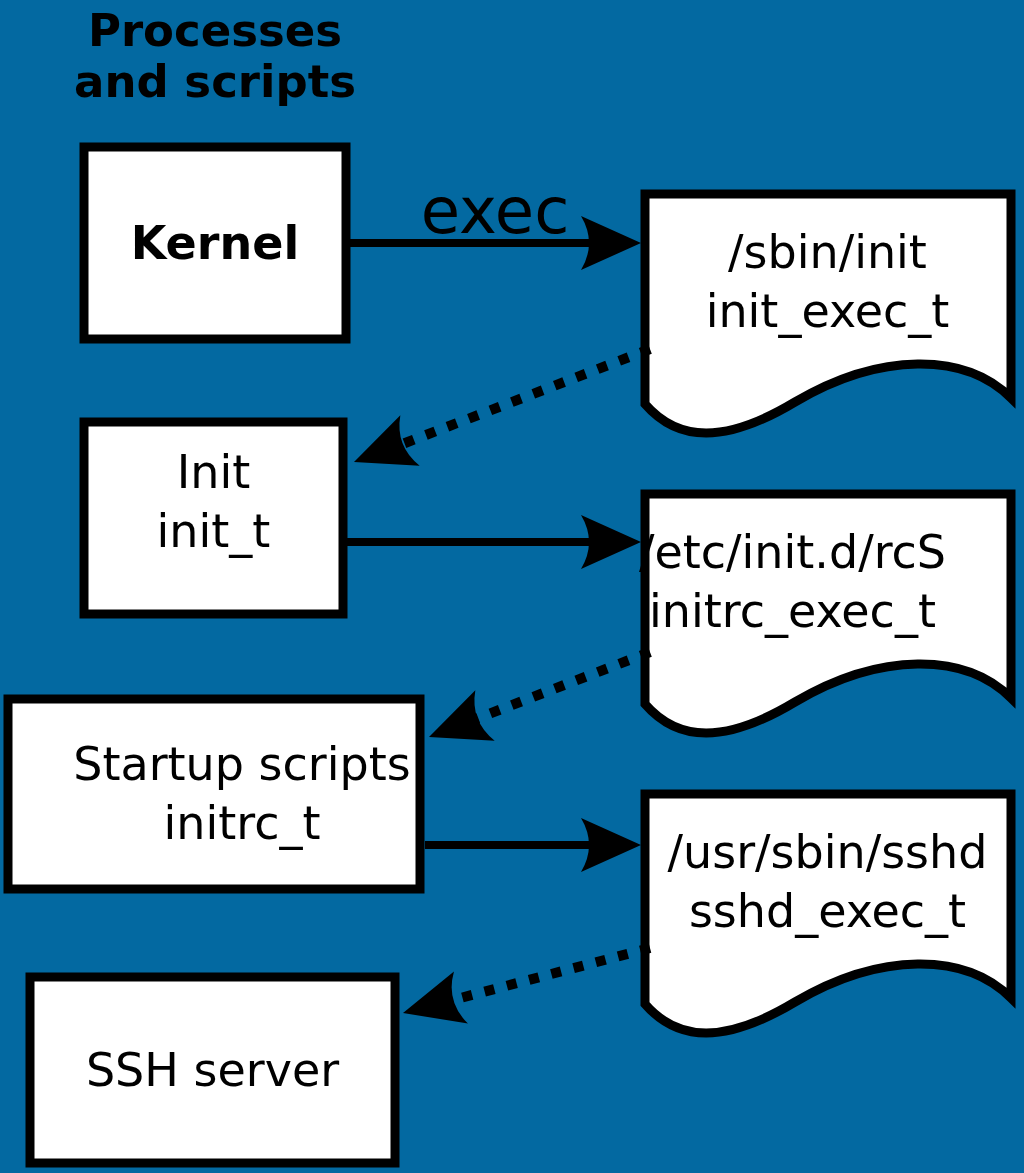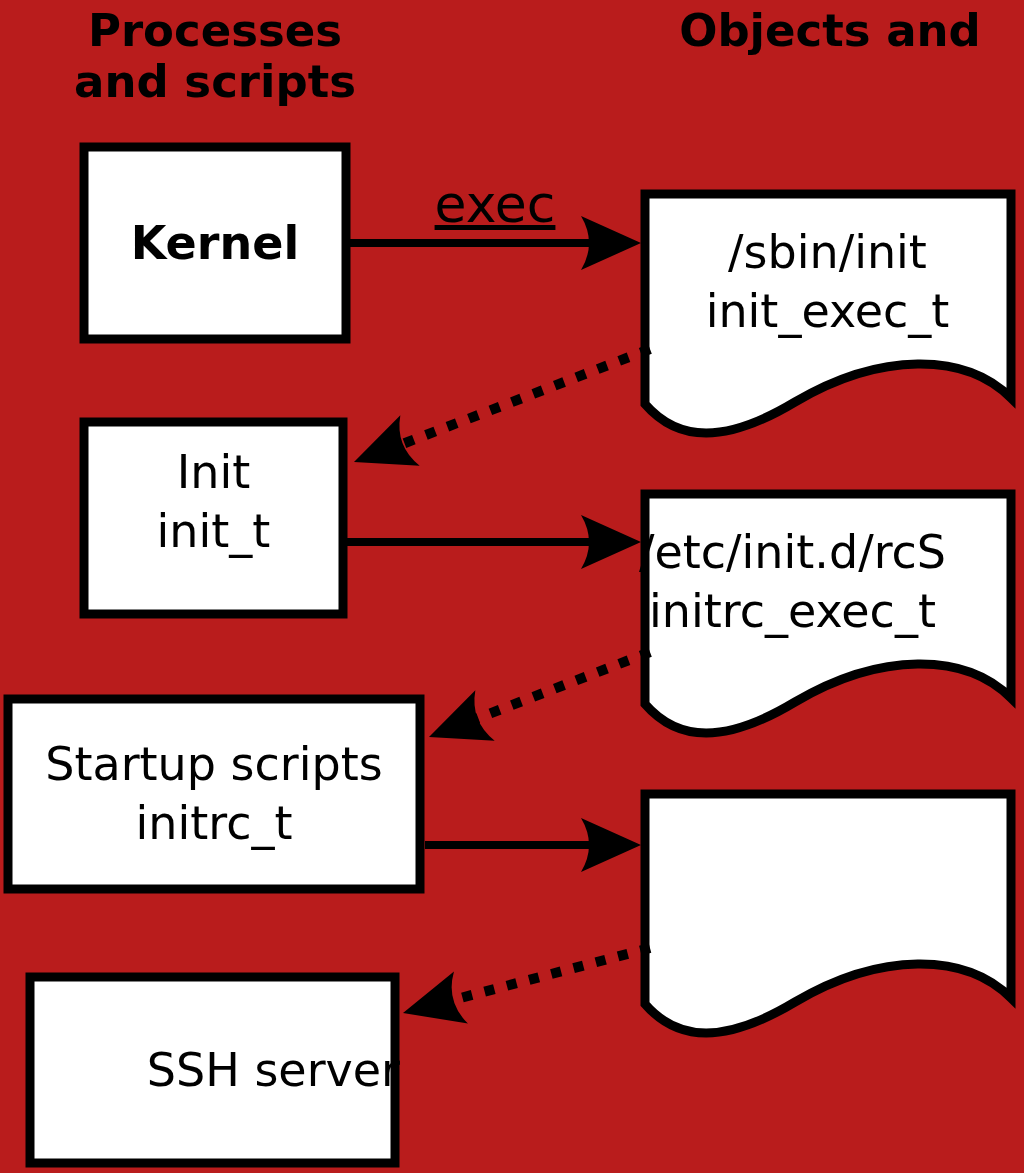--- a/index.html
+++ b/index.html
@@ -1,19 +1,19 @@
 <!DOCTYPE html>
 <html><head>
 <meta charset="utf-8">
 <style>
   html,body { margin:0; padding:0; background:#ffffff; }
   .canvas {
     position:relative;
     width:1024px; height:1173px;
-    background:#b91c1c;
+    background:#0369a1;
     font-family:"DejaVu Sans", sans-serif;
     color:#000;
     overflow:hidden;
   }
   svg.layer { position:absolute; left:0; top:0; width:1024px; height:1173px; }
   .hdr {
     position:absolute;
     font-weight:bold;
     font-size:45px;
     line-height:1.14;
@@ -27,24 +27,23 @@
     flex-direction:column;
     align-items:center;
     justify-content:center;
     text-align:center;
     font-size:46px;
     line-height:1.28;
     white-space:nowrap;
   }
   .edge-label {
     position:absolute;
-    font-size:52px;
+    font-size:64px;
     text-align:center;
     white-space:nowrap;
-    text-decoration:underline;
   }
 </style>
 </head>
 <body>
 
 <div class="canvas">
 
   <svg class="layer" viewBox="0 0 1024 1173" aria-hidden="true">
     <defs>
       <path id="arrowhead" d="M 0 0 L -60 -27 Q -44 0 -60 27 Z" fill="#000"></path>
@@ -84,42 +83,45 @@
       <line x1="650" y1="948" x2="449" y2="1001" stroke="#000" stroke-width="10" stroke-dasharray="10 13"></line>
       <use href="#arrowhead" transform="translate(403,1013) rotate(165)"></use>
     </g>
   </svg>
 
   <div class="hdr" style="left:25px; top:5px; width:380px;">
     <span>Processes</span>
     <span>and scripts</span>
   </div>
   <div class="hdr" style="left:640px; top:5px; width:380px;">
-    <span>Objects and</span>
   </div>
 
   <div class="node-label" style="left:80px; top:143px; width:270px; height:200px;font-weight:bold;">
     <span>Kernel</span>
   </div>
   <div class="node-label" style="left:80px; top:418px; width:267px; height:168px;">
     <span>Init</span>
     <span>init_t</span>
   </div>
-  <div class="node-label" style="left:3px; top:694px; width:422px; height:200px;">
+  <div class="node-label" style="left:3px; top:694px; width:422px; height:200px;padding-left:28px;">
     <span>Startup scripts</span>
     <span>initrc_t</span>
   </div>
-  <div class="node-label" style="left:25px; top:972px; width:375px; height:196px;align-items:flex-end;">
+  <div class="node-label" style="left:25px; top:972px; width:375px; height:196px;">
     <span>SSH server</span>
   </div>
 
   <div class="node-label" style="left:640px; top:192px; width:375px; height:180px;">
     <span>/sbin/init</span>
     <span>init_exec_t</span>
   </div>
   <div class="node-label" style="left:640px; top:492px; width:305px; height:180px;">
     <span>/etc/init.d/rcS</span>
     <span>initrc_exec_t</span>
   </div>
+  <div class="node-label" style="left:640px; top:792px; width:375px; height:180px;">
+    <span>/usr/sbin/sshd</span>
+    <span>sshd_exec_t</span>
+  </div>
 
   <div class="edge-label" style="left:420px; top:174px; width:150px;">exec</div>
 
 </div>
 
 </body></html>

